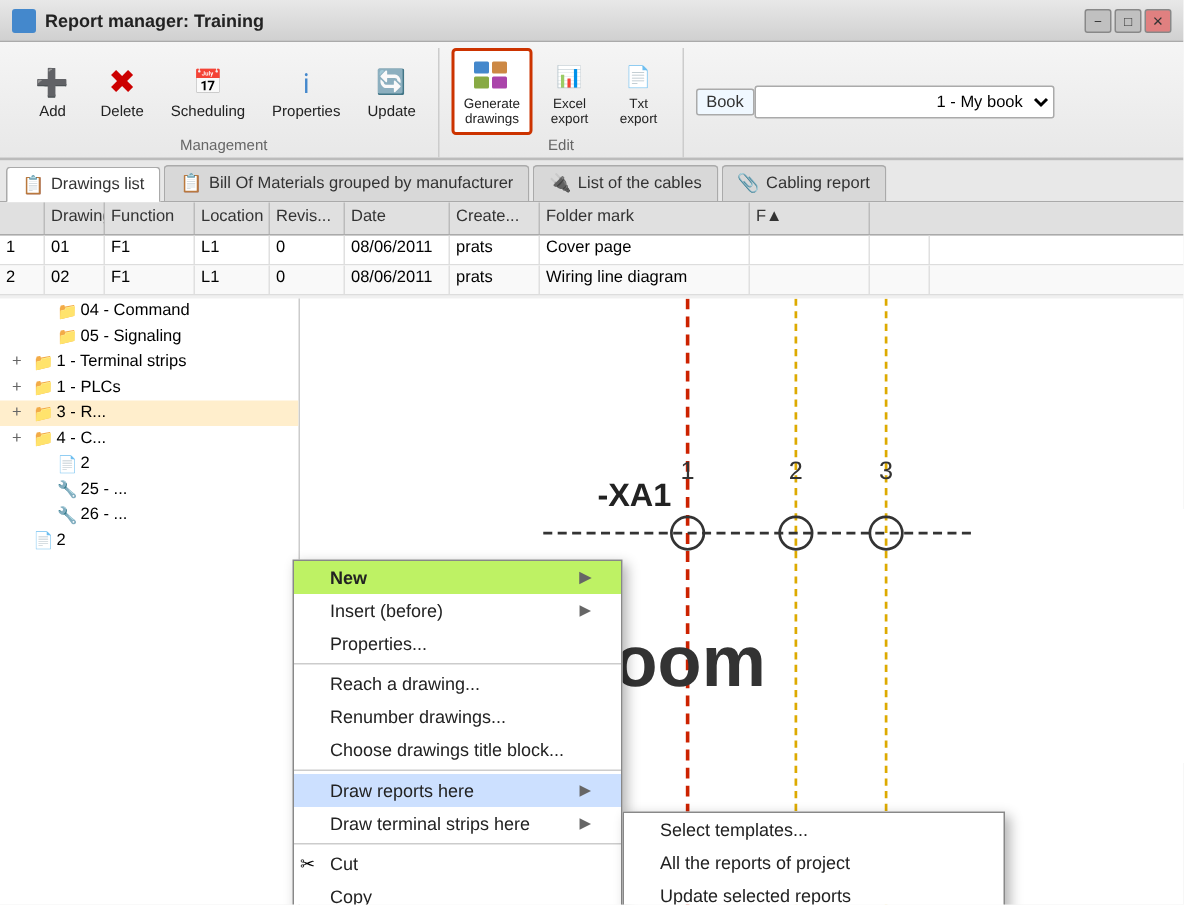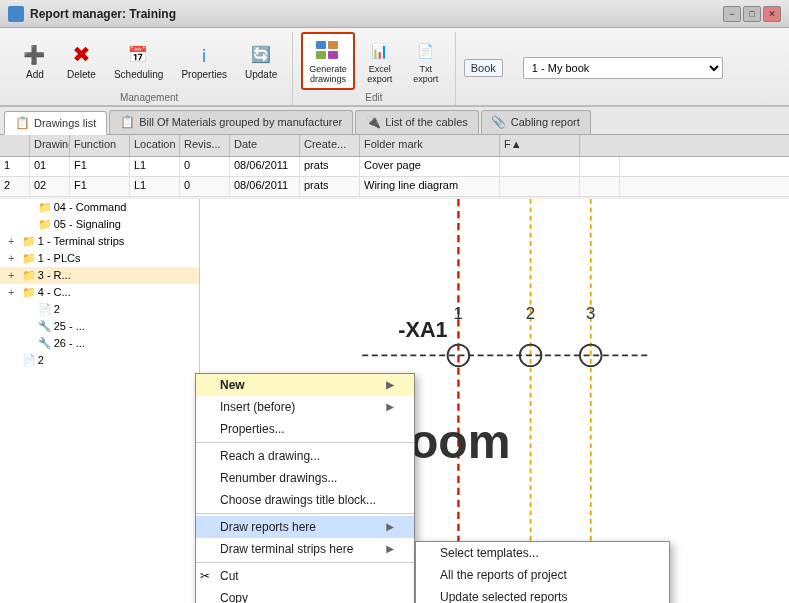--- a/index.html
+++ b/index.html
@@ -98,30 +98,31 @@
       text-align: center;
       line-height: 1.2;
     }
 
     
     .ribbon-parameter {
       flex: 1;
       display: flex;
       align-items: center;
       padding: 4px 8px;
-      gap: 20px;
+      gap: 0;
     }
     .param-select {
       border: 1px solid #aaa;
       background: white;
       padding: 2px 4px;
       font-size: 11px;
       height: 22px;
       width: 200px;
       border-radius: 2px;
+      text-align: right;
     }
 
     
     .tabs-row {
       background: #e8e8e8;
       border-bottom: 1px solid #aaa;
       display: flex;
       align-items: flex-end;
       padding-left: 4px;
       gap: 2px;
@@ -468,21 +469,21 @@
         <circle cx="310" cy="130" r="9" fill="none" stroke="#333" stroke-width="1.5"></circle>
 
         <text x="110" y="215" font-size="40" font-weight="bold" font-family="Arial" fill="#333">s room</text>
       </svg>
     </div>
   </div>
 
   <div class="context-menu">
     <div class="ctx-item-wrap" style="position:relative;">
       <span style="position:absolute;left:6px;top:50%;transform:translateY(-50%);font-size:11px;"></span>
-      <div class="ctx-item" style="font-weight:bold; background:#fef9c3;">
+      <div class="ctx-item" style="font-weight:bold; background:#bef264;">
         <span>New</span>
         <span class="ctx-arrow">▶</span>
       </div>
     </div>
     <div class="ctx-item-wrap">
       <div class="ctx-item">
         <span>Insert (before)</span>
         <span class="ctx-arrow">▶</span>
       </div>
     </div>

